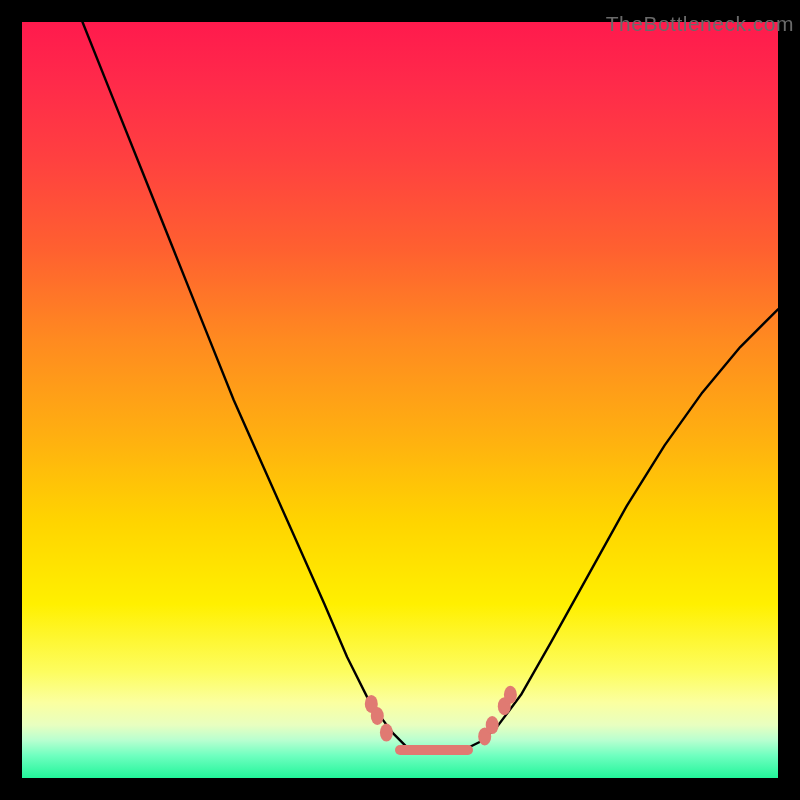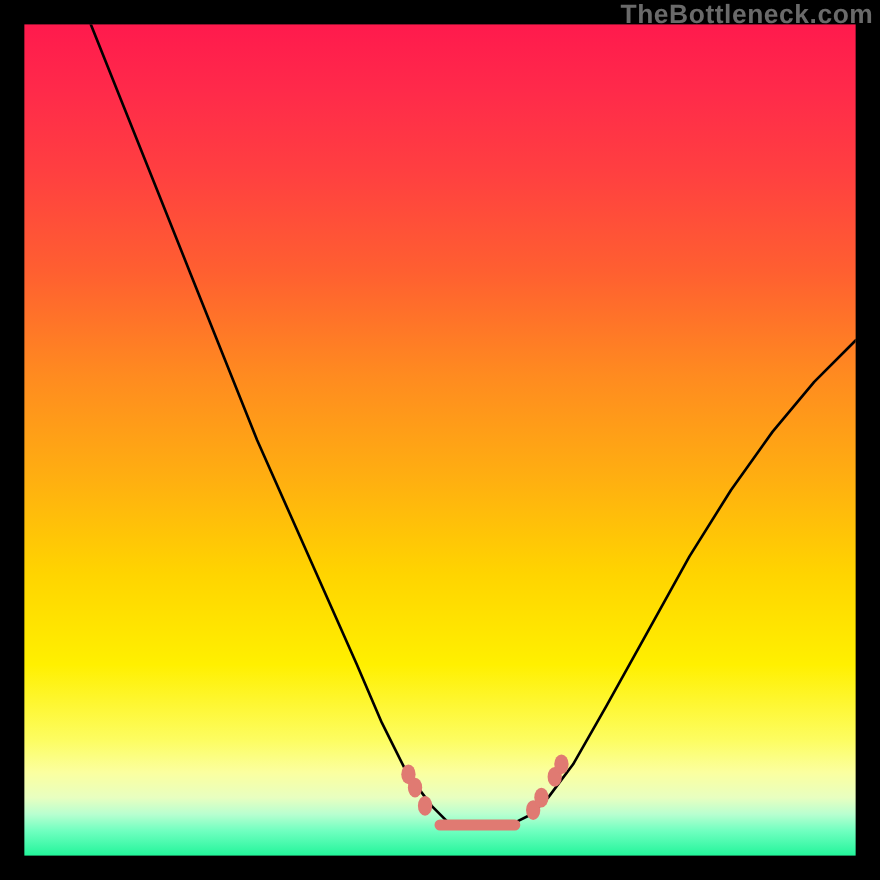--- a/index.html
+++ b/index.html
@@ -40,24 +40,24 @@
       #fdfd60 86%,
       #fbffa0 90%,
       #e8ffc0 93%,
       #b8ffd0 95%,
       #70ffc0 97%,
       #22f59a 100%
     );
   }
   .watermark {
     position: absolute;
-    top: 0;
+    top: 12px;
     right: 6px;
-    font-size: 24px;
-    font-weight: 700;
+    font-size: 21px;
+    font-weight: 400;
     color: #6a6a6a;
     letter-spacing: 0.5px;
     user-select: none;
   }
   svg.curve {
     position: absolute;
     inset: 0;
   }
   .line {
     fill: none;

